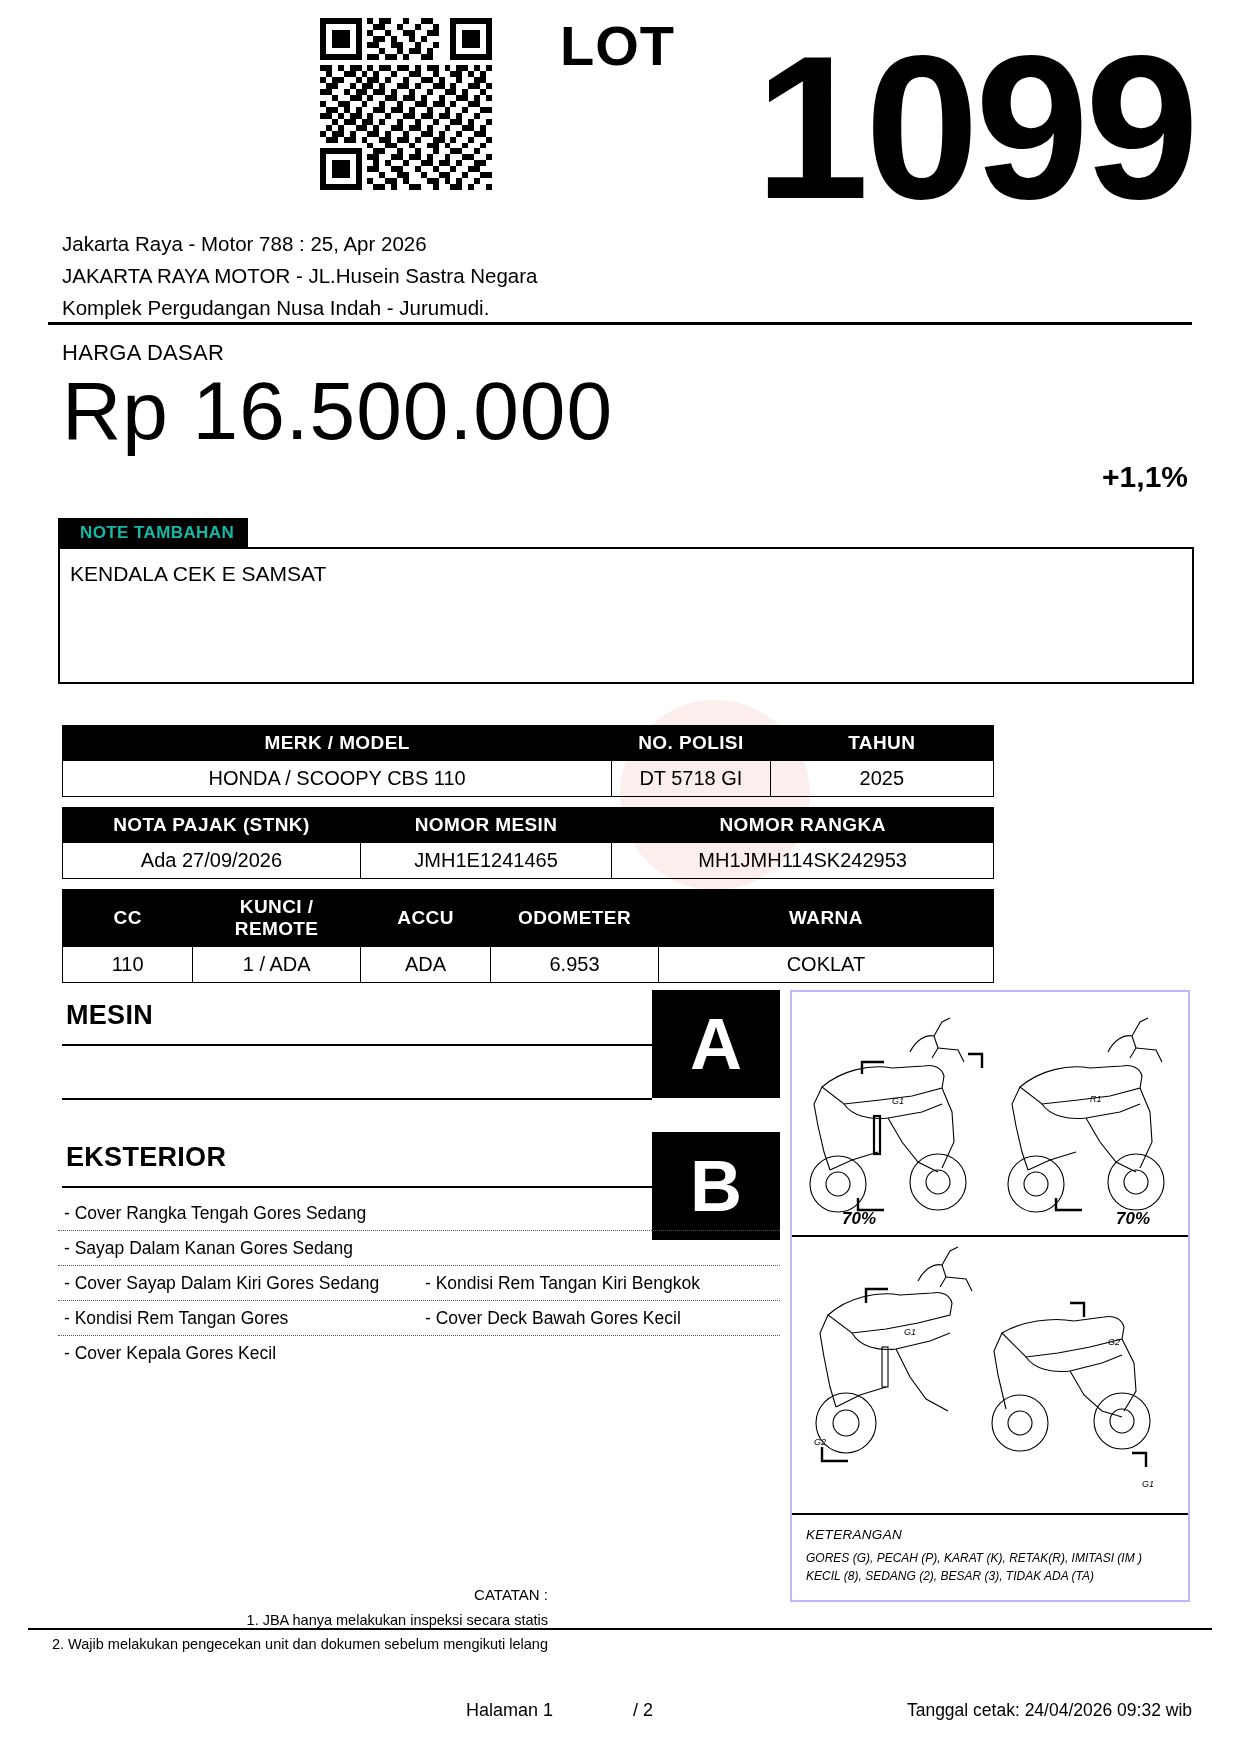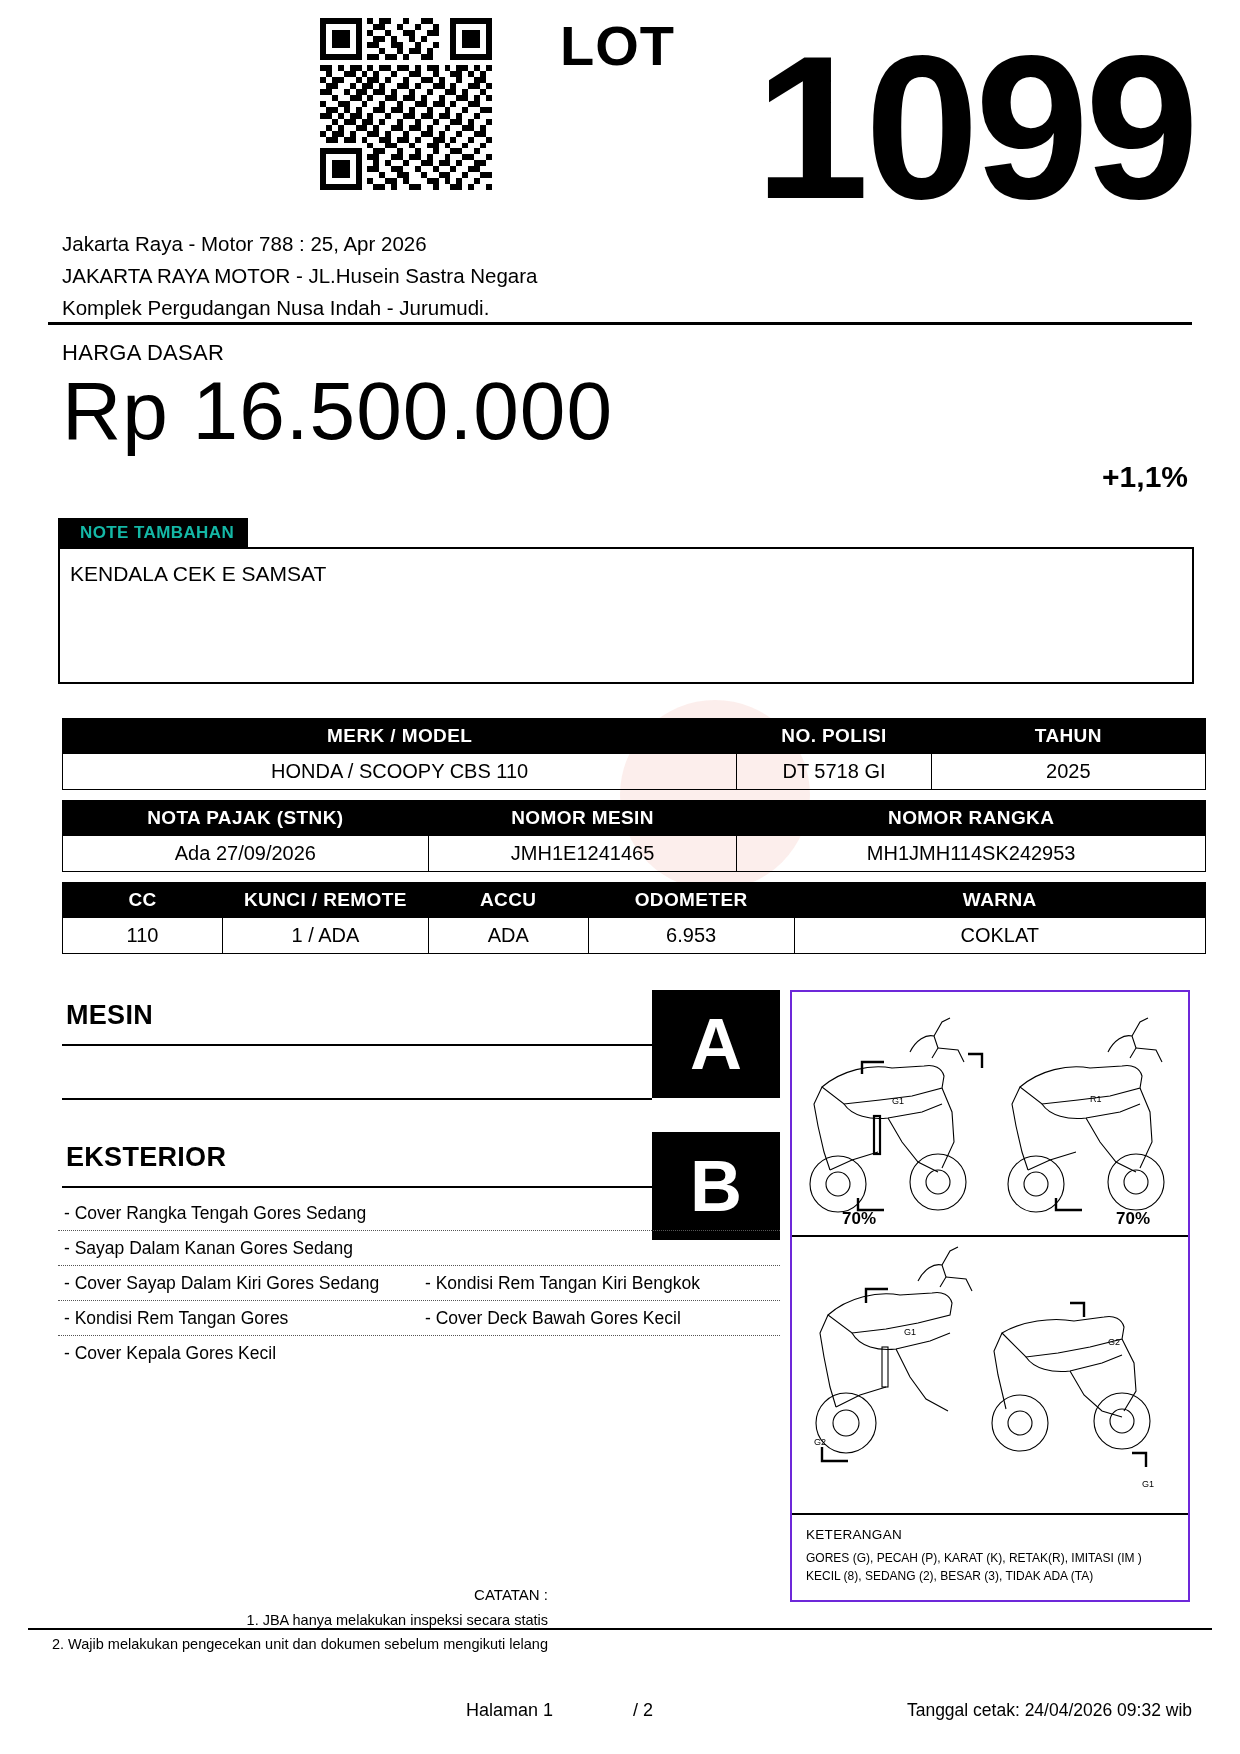--- a/index.html
+++ b/index.html
@@ -117,23 +117,24 @@
     height: 137px;
     margin-top: -1px;
     padding: 13px 10px;
     font-size: 21px;
   }
 
   
   .tbl {
     position: absolute;
     left: 62px;
-    width: 1144px;
+    width: 932px;
     border-collapse: collapse;
     table-layout: fixed;
+    margin-top: 7px;
   }
   .tbl td {
     border: 1px solid #000;
     text-align: center;
     font-size: 19.5px;
     padding: 6px 2px;
     height: 34px;
   }
   .tbl td.hd {
     background: #000;
@@ -202,22 +203,23 @@
   }
   .defect-row .cell.full { width: 100%; }
 
   
   .diagram {
     position: absolute;
     left: 790px;
     top: 990px;
     width: 400px;
     height: 612px;
-    border: 2px solid #6d28d9;
+    border: 2px solid #c4b5fd;
     background: #fff;
+    font-style: italic;
   }
   .diag-top {
     position: relative;
     height: 245px;
     border-bottom: 2px solid #000;
   }
   .diag-mid {
     position: relative;
     height: 278px;
     border-bottom: 2px solid #000;

